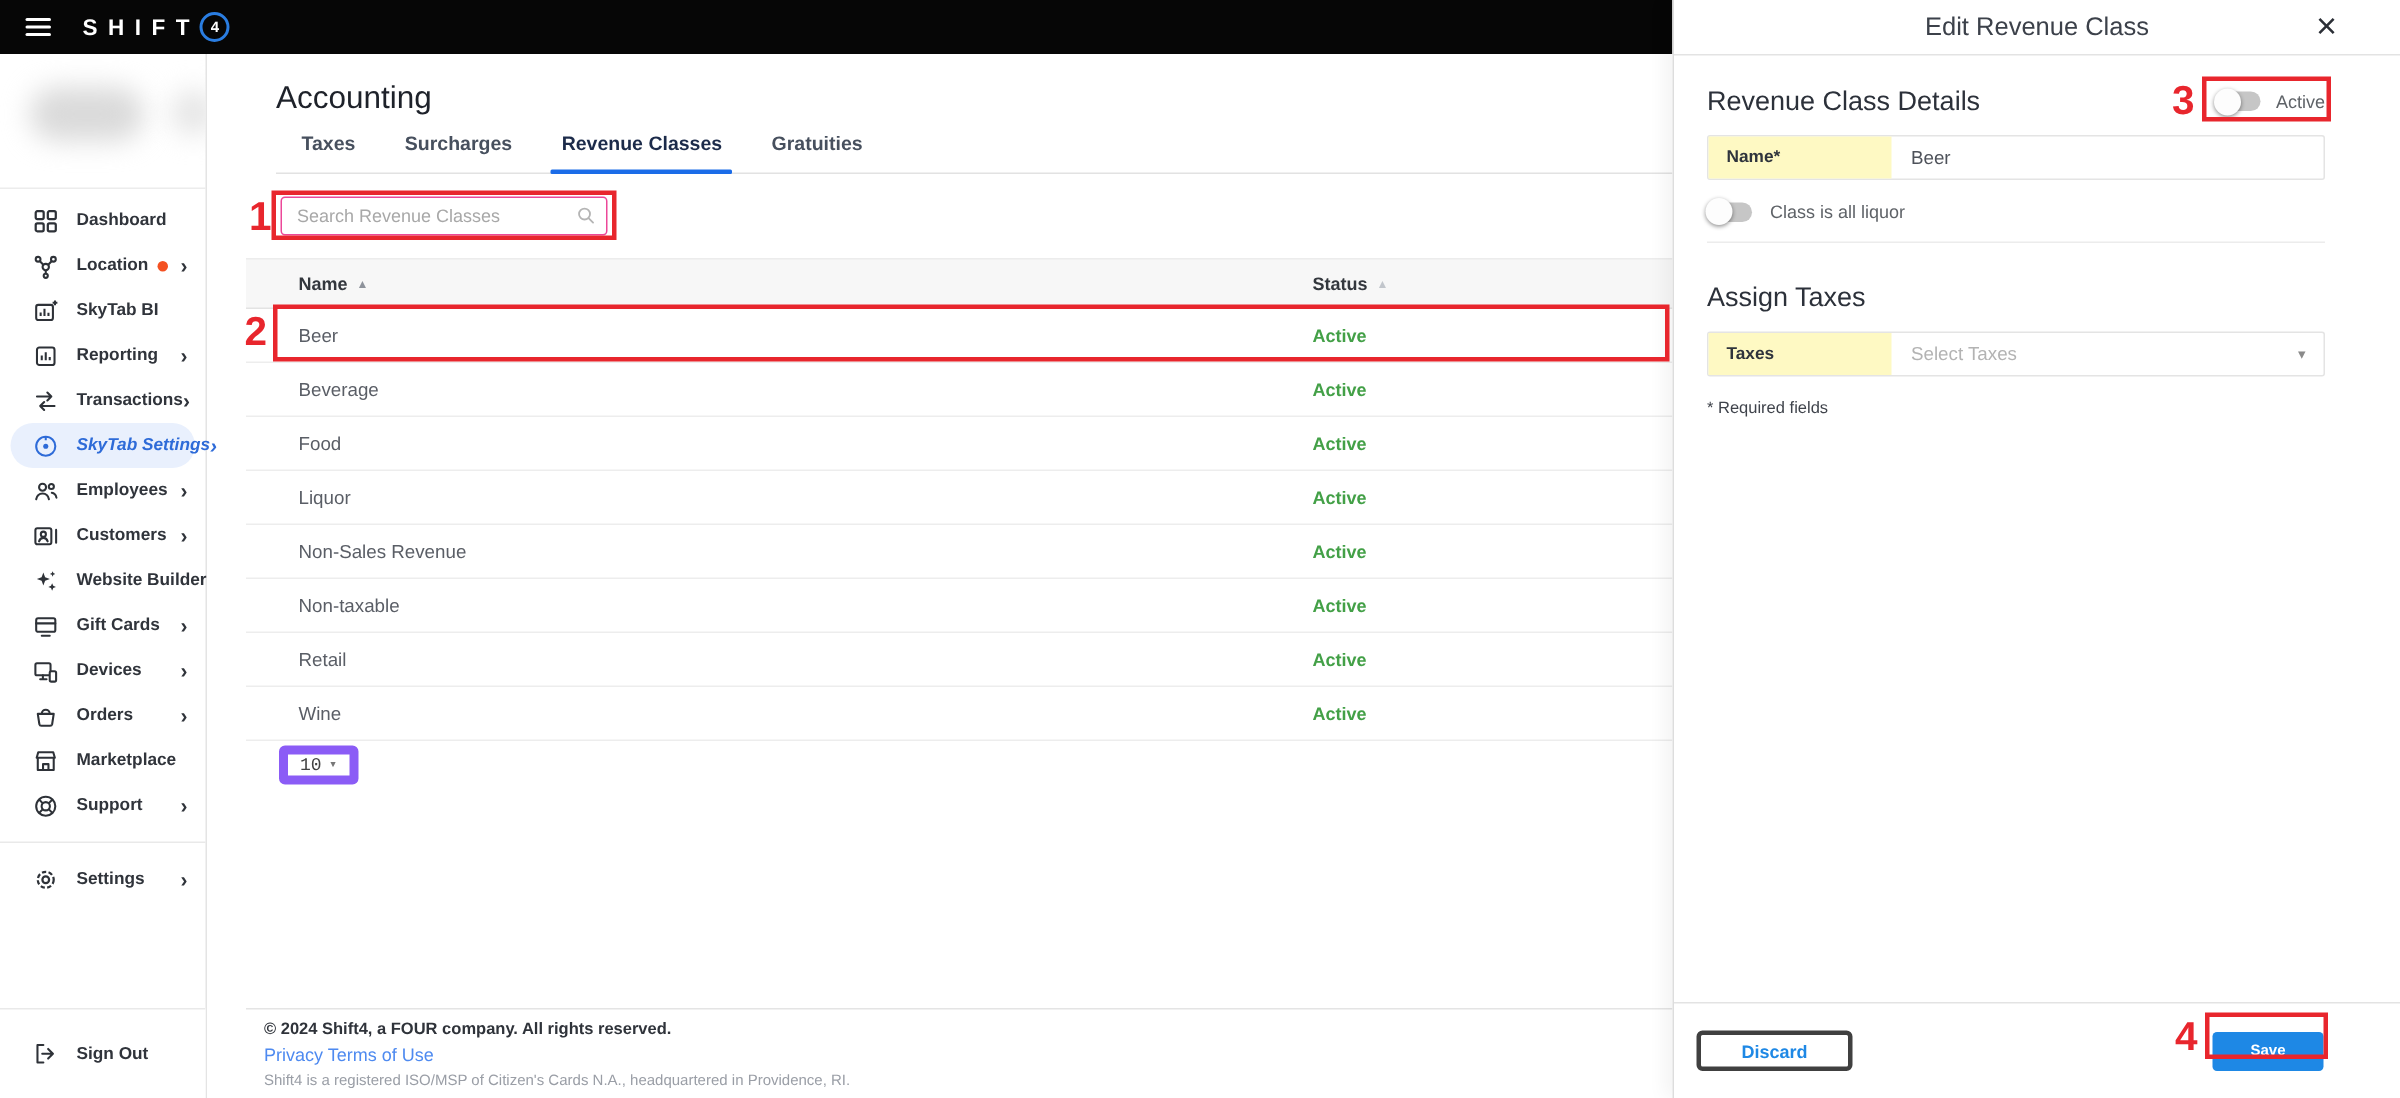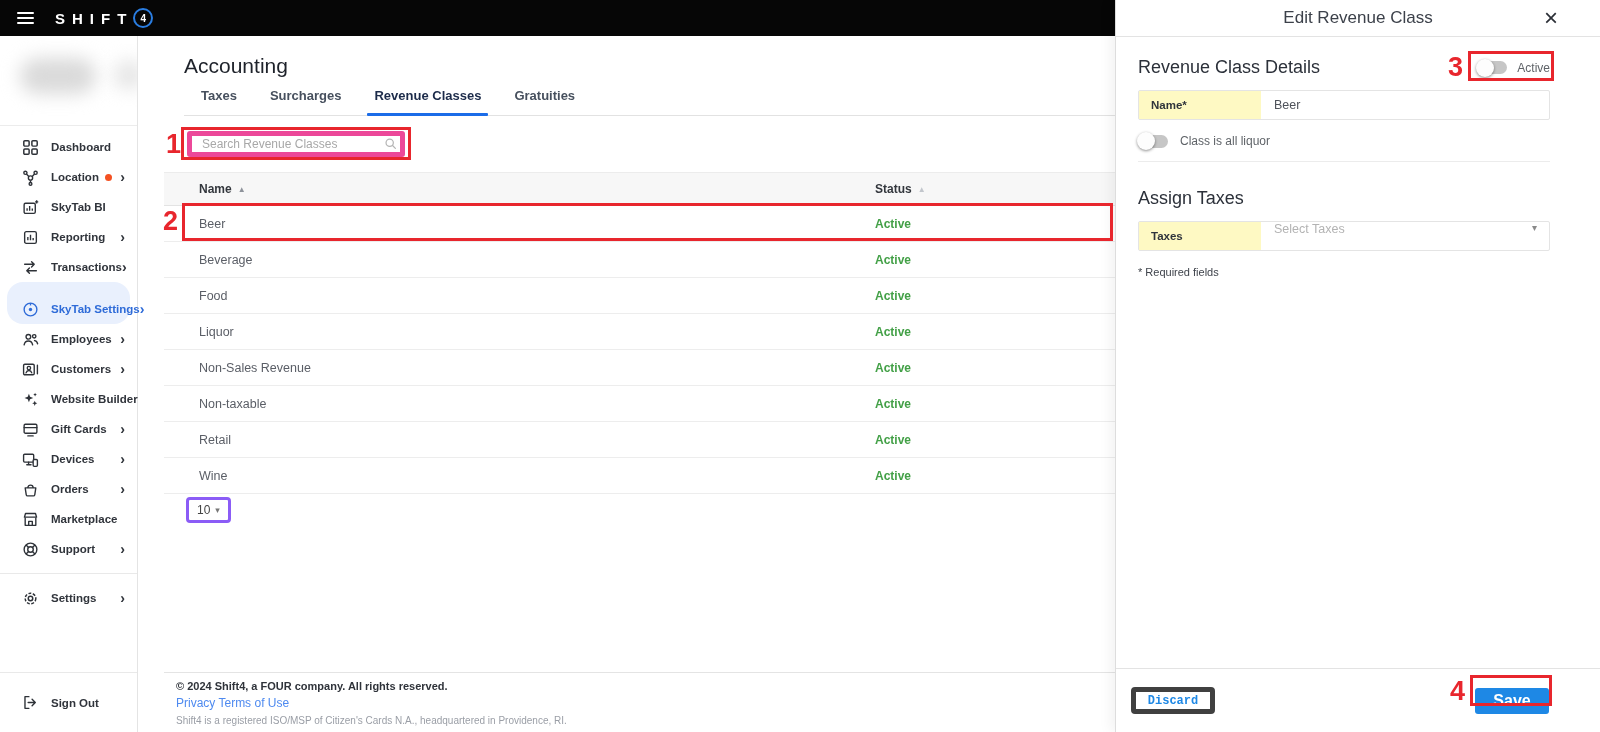--- a/index.html
+++ b/index.html
@@ -27,55 +27,55 @@
   #sidebar-menu { padding-top:6px; }
   .sitem { height:30px; display:flex; align-items:center; padding:0 12px 0 22px;
     font-size:11.5px; font-weight:700; color:#30343b; cursor:pointer; }
   .sitem .icon { width:17px; height:17px; margin-right:12px; flex:none; color:#2e3238; display:flex; }
   .sitem .icon svg, .signout .icon svg, .search-icon svg { width:100%; height:100%; }
   .sitem .lbl { white-space:nowrap; }
   .spacer { flex:1; }
   .dot { width:7px; height:7px; border-radius:50%; background:var(--badge-orange,#f45122); margin-right:8px; flex:none; }
   .chev { font-size:14px; font-weight:700; color:#30343b; line-height:1; }
   .sitem.active { background:var(--sidebar-active-bg,#e9f0fd); border-radius:16px; margin:0 7px;
-    padding:12px 8px 0 15px; color:var(--sidebar-active-text,#2e6bd8); }
+    padding:0 8px 0 15px; color:var(--sidebar-active-text,#2e6bd8);font-style:italic; }
   .sitem.active .icon, .sitem.active .chev { color:var(--sidebar-active-text,#2e6bd8); }
   .side-divider { border-top:1px solid #e9e9e9; margin:9px 0; }
   .signout { position:absolute; bottom:0; left:0; width:100%; height:60px; border-top:1px solid #e9e9e9;
     display:flex; align-items:center; padding-left:22px; box-sizing:border-box;
     font-size:11.5px; font-weight:700; color:#30343b; cursor:pointer; background:#fff; }
   .signout .icon { width:17px; height:17px; margin-right:12px; color:#2e3238; display:flex; }
   
   .main { position:absolute; left:164px; top:36px; width:951px; height:696px; background:#fff; }
   .page-title { position:absolute; left:20px; top:18px; margin:0; font-size:21px; font-weight:500; color:#1e222a; }
   .tabs { position:absolute; left:20px; top:52px; right:0; height:27px; display:flex; gap:33px;
     border-bottom:1px solid #e2e2e2; padding-left:17px; }
   .tab { font-size:13px; font-weight:700; color:#47505e; position:relative; cursor:pointer; white-space:nowrap; }
   .tab.active { color:#1c2b4a;text-align:center; }
   .tab.active::after { content:""; position:absolute; left:-7px; right:-7px; bottom:-1px; height:3px;
     background:var(--accent-blue,#1b6ce8); border-radius:1px; }
   .searchwrap { position:absolute; left:23px; top:95px; width:218px; height:26px; }
-  .search { width:100%; height:100%; border:5px solid #ec4899; border-radius:3px;
+  .search { width:100%; height:100%; border:1px solid #ec4899; border-radius:3px;
     padding:0 28px 0 10px; font-size:12px; color:#333; box-sizing:border-box; font-family:inherit; outline:none; }
   .search::placeholder { color:#a8a8a8; }
   .search-icon { position:absolute; right:8px; top:6px; width:13px; height:13px; color:#b5b5b5; display:flex; }
   .table { position:absolute; left:0; top:136px; width:100%; }
   .thead { height:32px; background:#f7f7f7; border-top:1px solid #ececec; border-bottom:1px solid #e3e3e3;
     display:flex; align-items:center; font-size:12px; font-weight:700; color:#33373d; }
   .th-name { flex:1; padding-left:35px; display:flex; align-items:center; cursor:pointer; }
   .th-status { width:240px; display:flex; align-items:center; cursor:pointer; }
   .sort { font-size:8px; margin-left:6px; }
   .sort.dk { color:#8e939b; } .sort.lt { color:#c2c6cc; }
   .trow { height:35px; display:flex; align-items:center; font-size:12.5px; color:#5a5e66;
     border-bottom:1px solid #ededed; cursor:pointer; background:#fff; }
   .cell-name { flex:1; padding-left:35px; }
   .cell-status { width:240px; color:var(--active-green,#43a047); font-weight:700; font-size:12px; }
-  .pagesize { position:absolute; left:22px; top:461px; height:26px; min-width:38px; border:3px solid #8b5cf6;
+  .pagesize { position:absolute; left:22px; top:461px; height:26px; min-width:38px; border:6px solid #8b5cf6;
     border-radius:4px; background:#fff; font-size:12px; color:#444; display:flex; align-items:center;
-    justify-content:center; gap:5px; padding:0 8px; cursor:pointer; font-family:Liberation Sans, sans-serif; }
+    justify-content:center; gap:5px; padding:0 8px; cursor:pointer; font-family:Liberation Mono, monospace; }
   .caret { font-size:9px; color:#777; }
   .main-footer { position:absolute; left:0; top:636px; width:100%; border-top:1px solid #e4e4e4;
     padding:7px 0 0 12px; box-sizing:border-box; background:#fff; }
   .copyright { font-size:11px; font-weight:700; color:#2f333a; margin-bottom:4px; }
   .privacy { font-size:12px; color:#4e8af0; display:block; margin-bottom:5px; cursor:pointer; text-decoration:none; width:max-content; }
   .legal { font-size:10px; color:#9a9ea6; }
   
   .panel { position:absolute; left:1115px; top:0; width:485px; height:732px; background:#fff;
     border-left:1px solid #ddd; box-shadow:-5px 0 12px rgba(0,0,0,.05); z-index:6; box-sizing:border-box; }
   .panel-header { height:36px; border-bottom:1px solid #e3e3e3; position:relative;
@@ -92,33 +92,33 @@
   .switch { width:30px; height:13px; background:#c6c6c6; border-radius:7px; position:relative;
     display:inline-block; cursor:pointer; flex:none; }
   .switch .knob { position:absolute; left:-1px; top:-2.5px; width:18px; height:18px; background:#fdfdfd;
     border-radius:50%; box-shadow:0 1px 3px rgba(0,0,0,.45); }
   .field-row { display:flex; align-items:stretch; border:1px solid #e4e4e4; height:28px; margin-top:12px;
     border-radius:2px; background:#fff; }
   .field-label { width:110px; background:#fef9c3; display:flex; align-items:center; padding-left:12px;
     font-size:11.5px; font-weight:700; color:#2f343c; flex:none; }
   .field-value { flex:1; border:none; outline:none; padding-left:13px; font-size:12.5px; color:#4e525a;
     font-family:inherit; background:transparent; }
-  .select-value { flex:1; display:flex; padding:0 12px 0 13px; cursor:pointer; }
+  .select-value { flex:1; display:flex; align-items:center; padding:0 12px 0 13px; cursor:pointer; }
   .select-value .ph { font-size:12.5px; color:#b3b3b3; flex:1; }
   .select-caret { font-size:10px; color:#8a8a8a; }
   .toggle-row { display:flex; align-items:center; gap:12px; margin-top:14px; }
   .toggle-row.second { margin-top:13px; }
   .hr { border-top:1px solid #ececec; margin-top:13px; }
   .required { font-size:11px; color:#3f434b; margin-top:15px; }
   .panel-footer { position:absolute; left:0; bottom:0; width:100%; height:64px; border-top:1px solid #e3e3e3;
     display:flex; align-items:center; justify-content:space-between; padding:0 51px 0 15px; box-sizing:border-box; }
-  .discard { width:84px; height:27px; background:#fff; border:5px solid #404040; border-radius:4px;
-    color:#1e88e5; font-size:12px; font-weight:700; cursor:pointer; font-family:Liberation Mono, monospace; }
+  .discard { width:104px; height:27px; background:#fff; border:3px solid #404040; border-radius:4px;
+    color:#1e88e5; font-size:12px; font-weight:700; cursor:pointer; font-family:Liberation Sans, sans-serif; }
   .save { width:74px; height:26px; background:var(--save-blue,#1e88e5); border:none; border-radius:3px;
-    color:#fff; font-size:16px; font-weight:700; cursor:pointer; font-family:inherit; }
+    color:#fff; font-size:10px; font-weight:700; cursor:pointer; font-family:inherit; }
   
   .ann-box { position:absolute; border:3px solid var(--annotation-red,#e8262d); z-index:10;
     pointer-events:none; box-sizing:border-box; }
   #ab1 { left:181px; top:127px; width:230px; height:33px; }
   #ab2 { left:182px; top:203px; width:931px; height:38px; }
   #ab3 { left:1468px; top:51px; width:86px; height:30px; }
   #ab4 { left:1470px; top:675px; width:82px; height:31px; }
   .ann-num { position:absolute; color:var(--annotation-red,#e8262d); font-size:27px; font-weight:700;
     z-index:10; line-height:1; pointer-events:none; }
   #an1 { left:166px; top:131px; }

